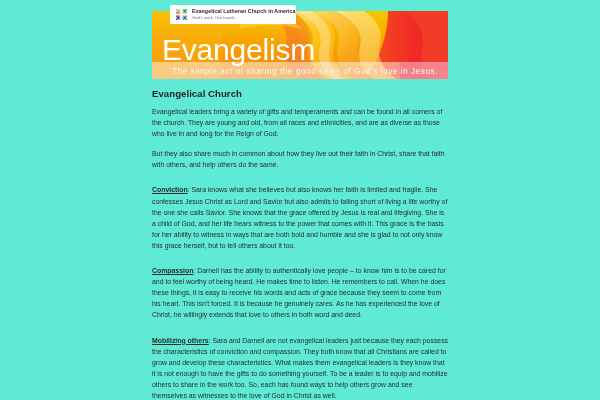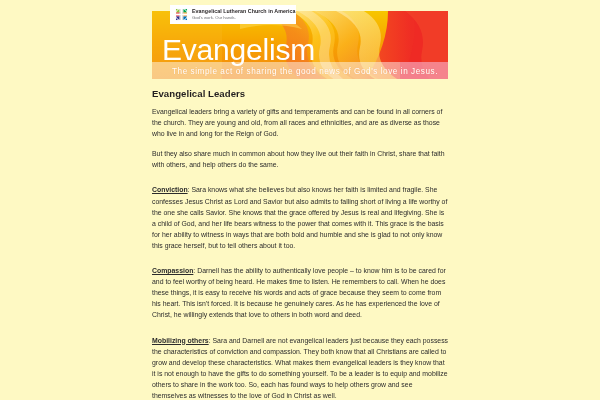--- a/index.html
+++ b/index.html
@@ -11,21 +11,21 @@
     height: 400px;
     background: #ffffff;
     font-family: "Liberation Sans", sans-serif;
     overflow: hidden;
   }
 
   .page {
     position: relative;
     width: 600px;
     height: 400px;
-    background: #fef9c3;
+    background: #5eead4;
   }
 
   
   .banner {
     position: absolute;
     left: 152px;
     top: 11px;
     width: 296px;
     height: 68px;
     overflow: hidden;
@@ -228,21 +228,21 @@
       <path d="M17 2 H23 V17 H38 V23 H23 V38 H17 V23 H2 V17 H17 Z" fill="#ffffff"></path>
       <circle cx="20" cy="20" r="19" fill="none" stroke="#ffffff" stroke-width="3"></circle>
     </svg>
     <div class="logo-text">
       <span class="logo-name">Evangelical Lutheran Church in America</span>
       <span class="logo-tag">God's work. Our hands.</span>
     </div>
   </div>
 
   <div class="article">
-    <div class="article-heading">Evangelical Leaders</div>
+    <div class="article-heading">Evangelical Church</div>
     <div id="paragraphs">
         <div class="para"><span>Evangelical leaders bring a variety of gifts and temperaments and can be found in all corners of the church. They are young and old, from all races and ethnicities, and are as diverse as those who live in and long for the Reign of God.</span></div>
         <div class="para spaced"><span>But they also share much in common about how they live out their faith in Christ, share that faith with others, and help others do the same.</span></div>
         <div class="para spaced"><span class="lead">Conviction</span><span>: Sara knows what she believes but also knows her faith is limited and fragile. She confesses Jesus Christ as Lord and Savior but also admits to falling short of living a life worthy of the one she calls Savior. She knows that the grace offered by Jesus is real and lifegiving. She is a child of God, and her life bears witness to the power that comes with it. This grace is the basis for her ability to witness in ways that are both bold and humble and she is glad to not only know this grace herself, but to tell others about it too.</span></div>
         <div class="para spaced"><span class="lead">Compassion</span><span>: Darnell has the ability to authentically love people – to know him is to be cared for and to feel worthy of being heard. He makes time to listen. He remembers to call. When he does these things, it is easy to receive his words and acts of grace because they seem to come from his heart. This isn't forced. It is because he genuinely cares. As he has experienced the love of Christ, he willingly extends that love to others in both word and deed.</span></div>
         <div class="para spaced"><span class="lead">Mobilizing others</span><span>: Sara and Darnell are not evangelical leaders just because they each possess the characteristics of conviction and compassion. They both know that all Christians are called to grow and develop these characteristics. What makes them evangelical leaders is they know that it is not enough to have the gifts to do something yourself. To be a leader is to equip and mobilize others to share in the work too. So, each has found ways to help others grow and see themselves as witnesses to the love of God in Christ as well.</span></div>
       </div>
   </div>
 
 </div>

